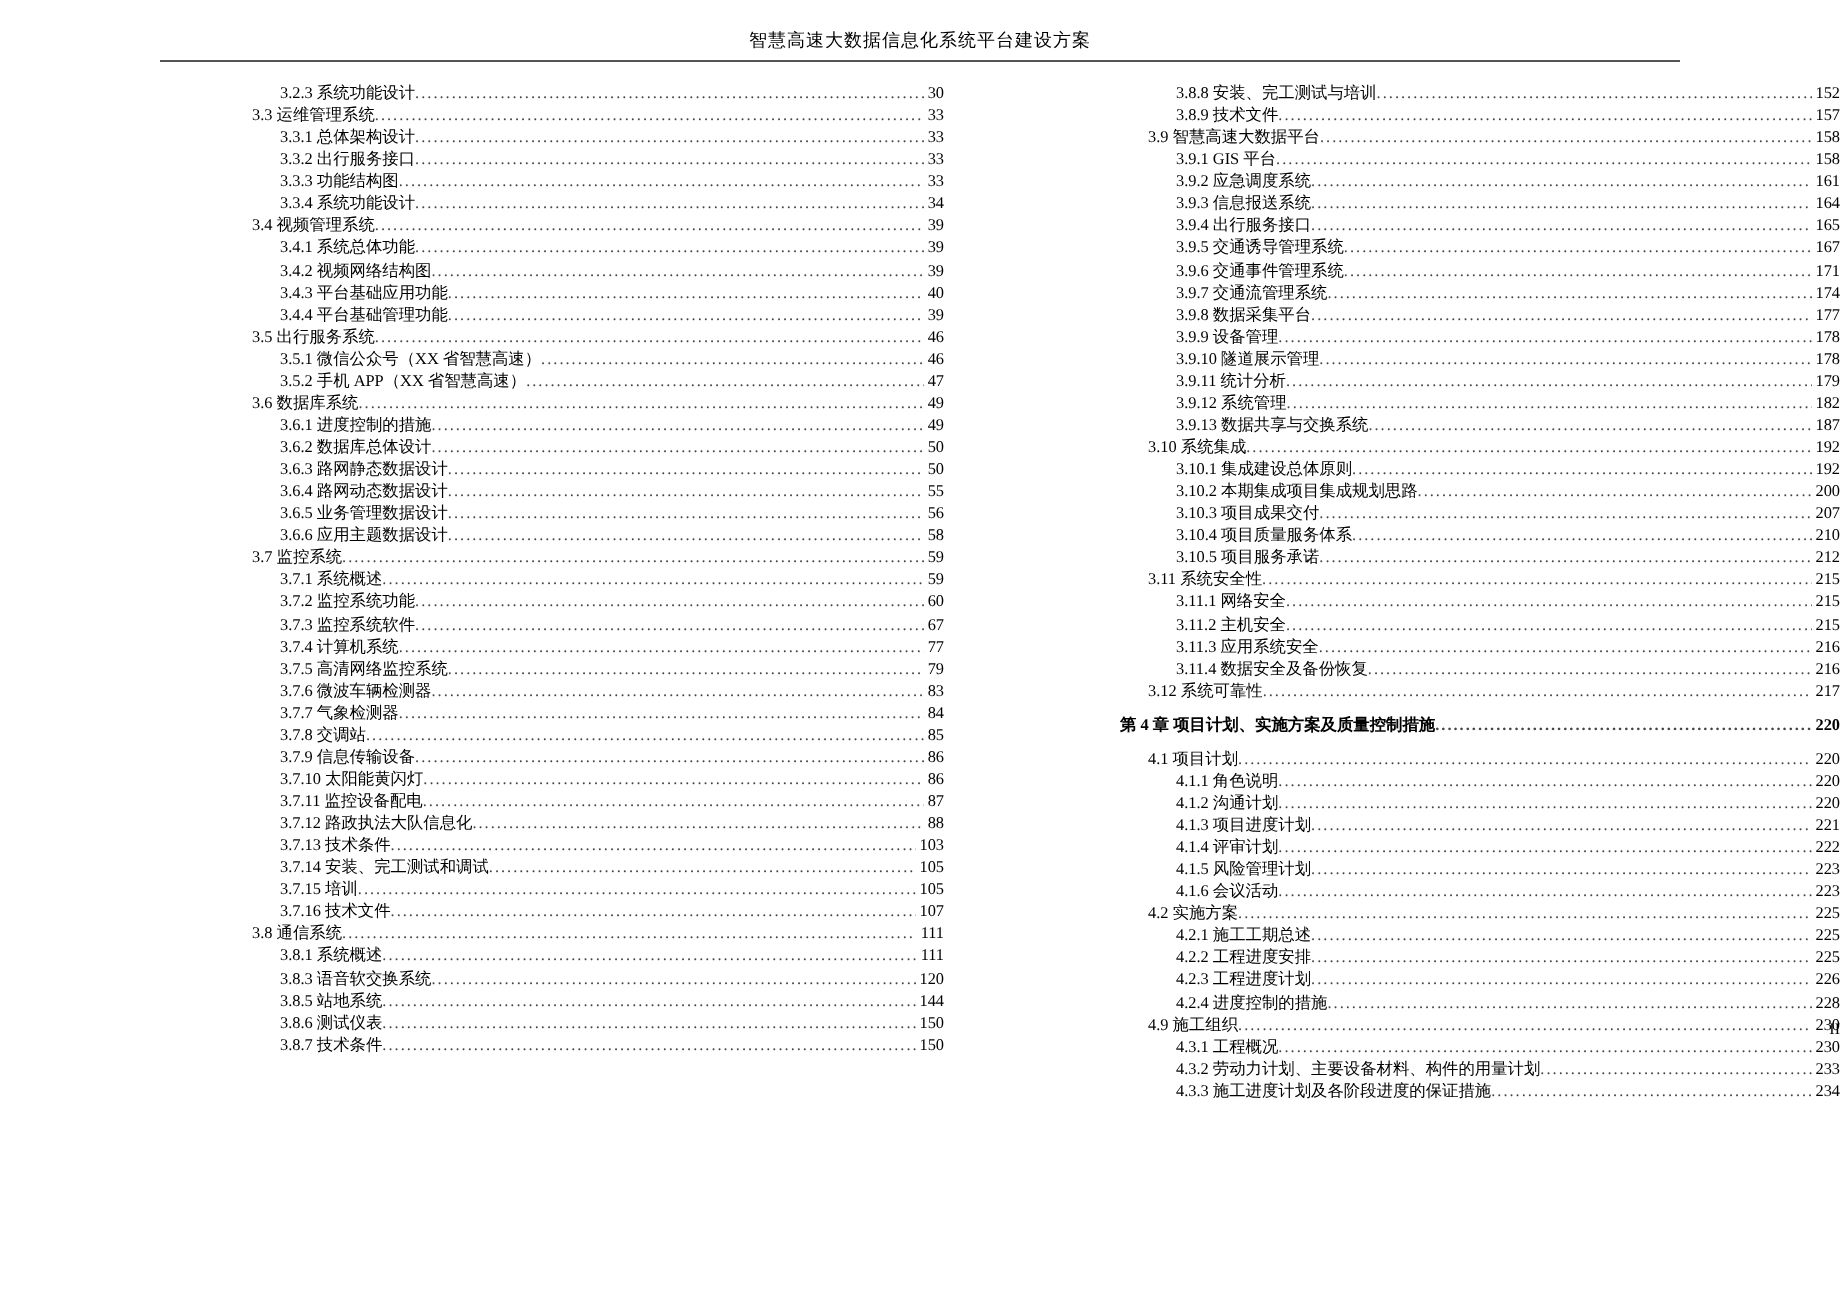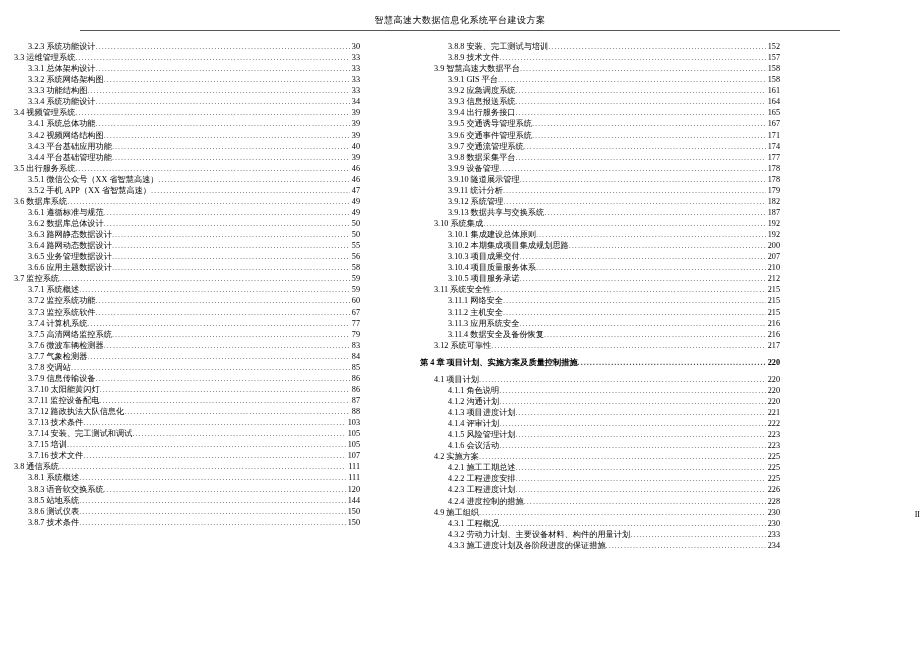--- a/index.html
+++ b/index.html
@@ -24,22 +24,22 @@
     padding-top: 14px;
     letter-spacing: 0.5px;
   }
   .header-rule {
     width: 760px;
     margin: 3px auto 0 auto;
     border-top: 1px solid #555;
   }
   .columns {
     display: flex;
-    justify-content: flex-start;
-    gap: 60px;
+    justify-content: flex-end;
+    gap: 88px;
     padding-top: 10px;
   }
   .col {
     width: 360px;
   }
   .toc-line {
     display: flex;
     align-items: baseline;
     white-space: nowrap;
     line-height: 1.35;
@@ -94,21 +94,21 @@
           <span class="toc-label">3.3 运维管理系统</span>
           <span class="toc-dots"></span>
           <span class="toc-page">33</span>
         </div>
         <div class="toc-line indent-2">
           <span class="toc-label">3.3.1 总体架构设计</span>
           <span class="toc-dots"></span>
           <span class="toc-page">33</span>
         </div>
         <div class="toc-line indent-2">
-          <span class="toc-label">3.3.2 系统网络架构图</span>
+          <span class="toc-label">3.3.2 出行服务接口</span>
           <span class="toc-dots"></span>
           <span class="toc-page">33</span>
         </div>
         <div class="toc-line indent-2">
           <span class="toc-label">3.3.3 功能结构图</span>
           <span class="toc-dots"></span>
           <span class="toc-page">33</span>
         </div>
         <div class="toc-line indent-2">
           <span class="toc-label">3.3.4 系统功能设计</span>
@@ -154,21 +154,21 @@
           <span class="toc-label">3.5.2 手机 APP（XX 省智慧高速）</span>
           <span class="toc-dots"></span>
           <span class="toc-page">47</span>
         </div>
         <div class="toc-line indent-1">
           <span class="toc-label">3.6 数据库系统</span>
           <span class="toc-dots"></span>
           <span class="toc-page">49</span>
         </div>
         <div class="toc-line indent-2">
-          <span class="toc-label">3.6.1 遵循标准与规范</span>
+          <span class="toc-label">3.6.1 进度控制的措施</span>
           <span class="toc-dots"></span>
           <span class="toc-page">49</span>
         </div>
         <div class="toc-line indent-2">
           <span class="toc-label">3.6.2 数据库总体设计</span>
           <span class="toc-dots"></span>
           <span class="toc-page">50</span>
         </div>
         <div class="toc-line indent-2">
           <span class="toc-label">3.6.3 路网静态数据设计</span>

